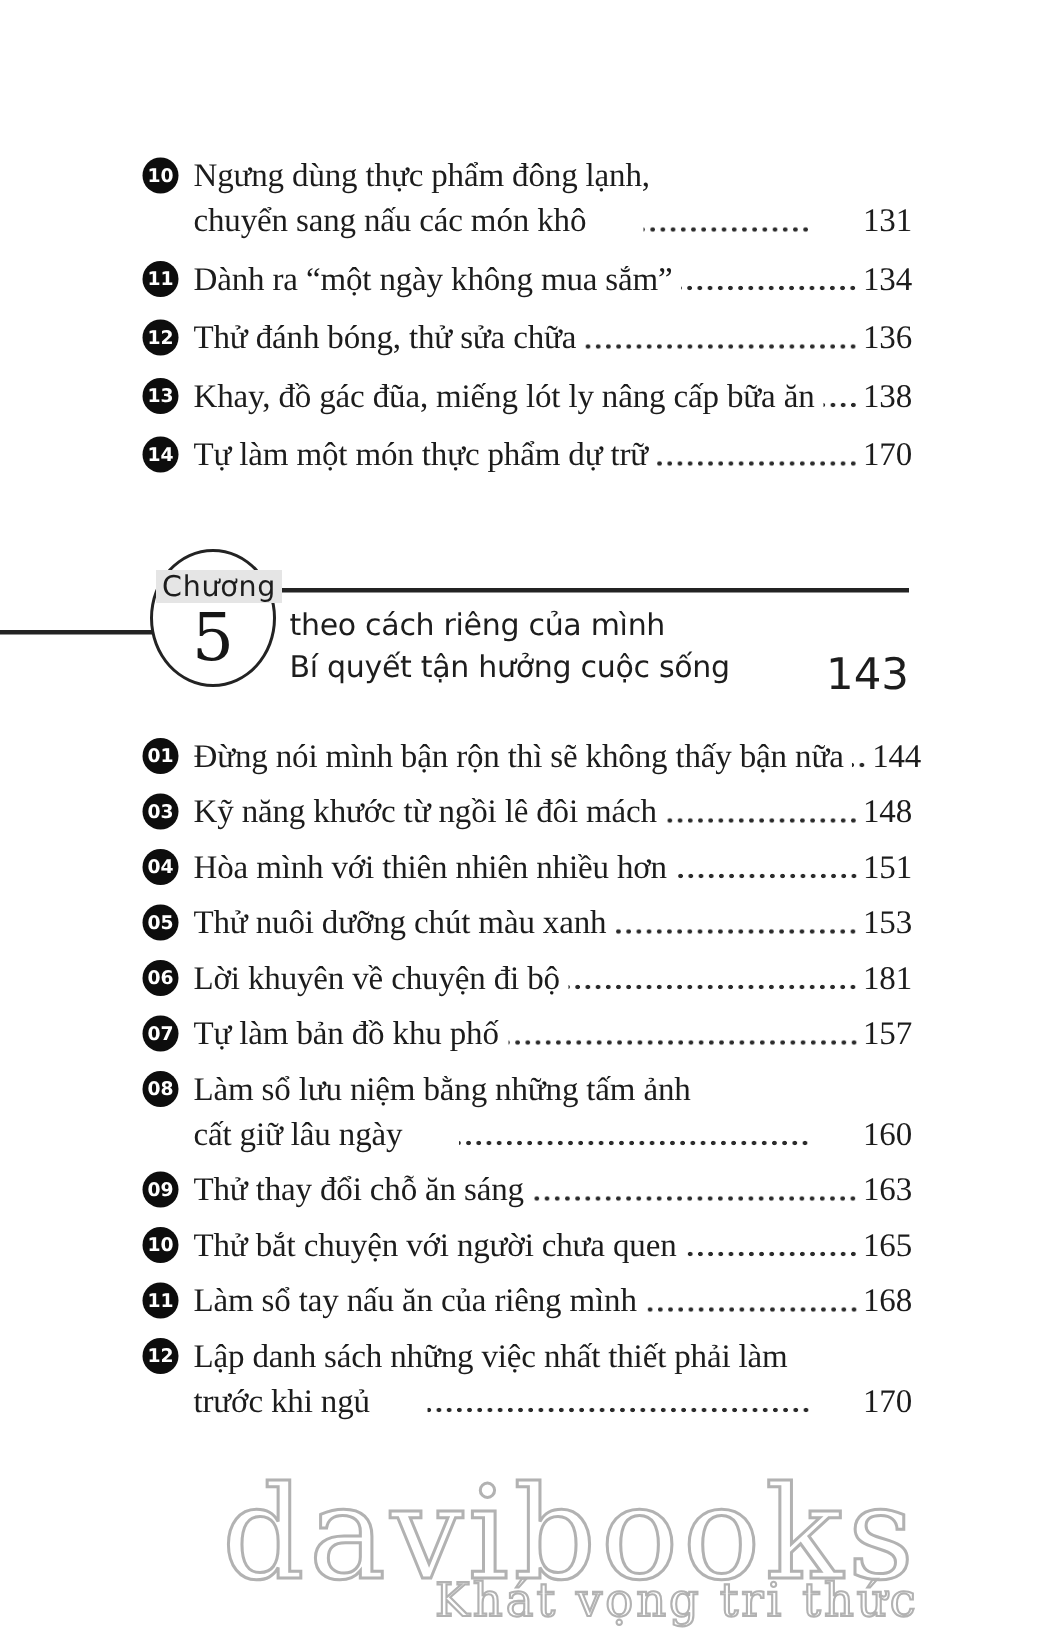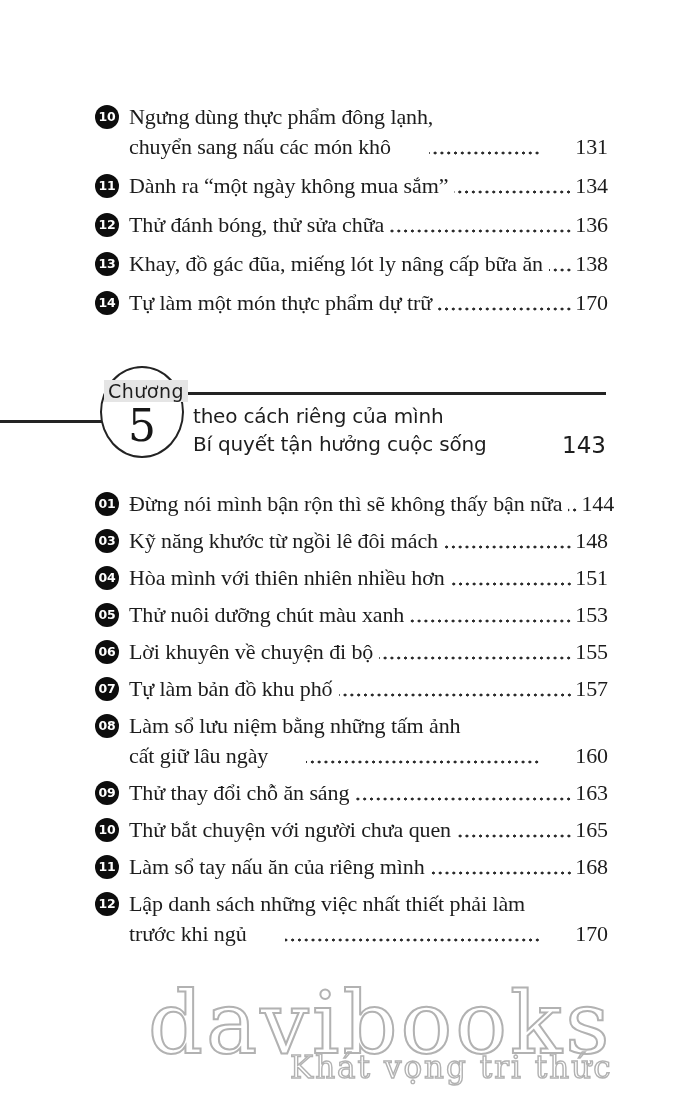--- a/index.html
+++ b/index.html
@@ -116,21 +116,21 @@
     font-family: "DejaVu Sans", sans-serif;
     font-size: 20px;
     line-height: 28px;
     letter-spacing: -0.2px;
     color: #1d1d1d;
   }
   .ch-page {
     position: absolute;
     right: 94px; top: 66px;
     font-family: "DejaVu Sans", sans-serif;
-    font-size: 23px;
+    font-size: 29px;
     color: #1d1d1d;
   }
 
   
   .watermark { position: absolute; left: 0; top: 1px; width: 700px; height: 1096px; pointer-events: none; }
   .wm-brand {
     position: absolute;
     left: 148px; top: 972px;
     font-family: "DejaVu Serif", serif;
     font-size: 86px;
@@ -244,21 +244,21 @@
           <span class="toc-text">Thử nuôi dưỡng chút màu xanh</span>
           <span class="dots"></span>
           <span class="pg">153</span>
         </div>
       </div>
       <div class="toc-item">
         <div class="toc-line">
           <span class="badge">06</span>
           <span class="toc-text">Lời khuyên về chuyện đi bộ</span>
           <span class="dots"></span>
-          <span class="pg">155</span>
+          <span class="pg">181</span>
         </div>
       </div>
       <div class="toc-item">
         <div class="toc-line">
           <span class="badge">07</span>
           <span class="toc-text">Tự làm bản đồ khu phố</span>
           <span class="dots"></span>
           <span class="pg">157</span>
         </div>
       </div>

